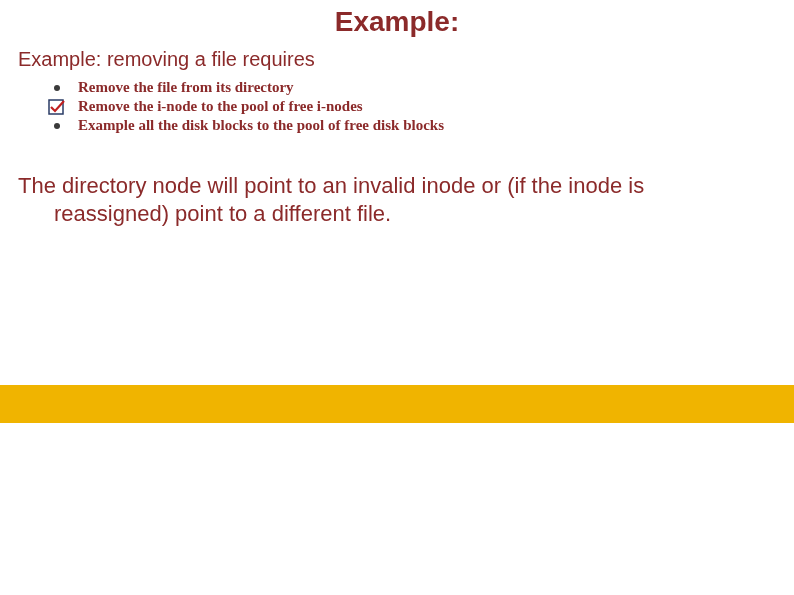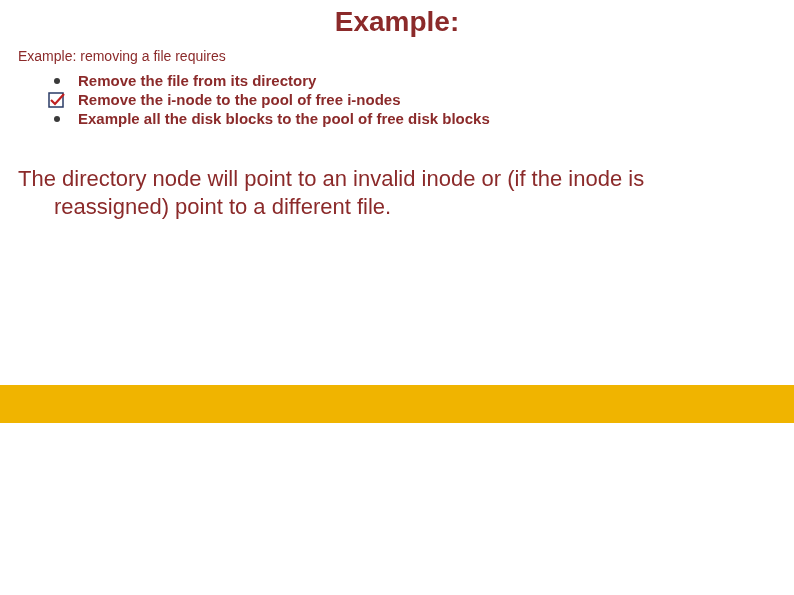--- a/index.html
+++ b/index.html
@@ -20,33 +20,34 @@
   }
   .title {
     text-align: center;
     color: #8b2a2a;
     font-weight: bold;
     font-size: 28px;
     padding-top: 6px;
   }
   .subtitle {
     color: #8b2a2a;
-    font-size: 14px;
+    font-size: 20px;
     margin: 10px 0 8px 18px;
   }
   .bullets {
     margin-left: 48px;
   }
   .bullet-row {
     display: flex;
     align-items: center;
     margin: 2px 0;
     color: #8b2a2a;
     font-weight: bold;
     font-size: 15px;
+    font-family: Liberation Serif, serif;
   }
   .dot {
     width: 6px;
     height: 6px;
     border-radius: 50%;
     background: #3a3a3a;
     margin: 0 18px 0 6px;
     flex: 0 0 auto;
   }
   .check {

